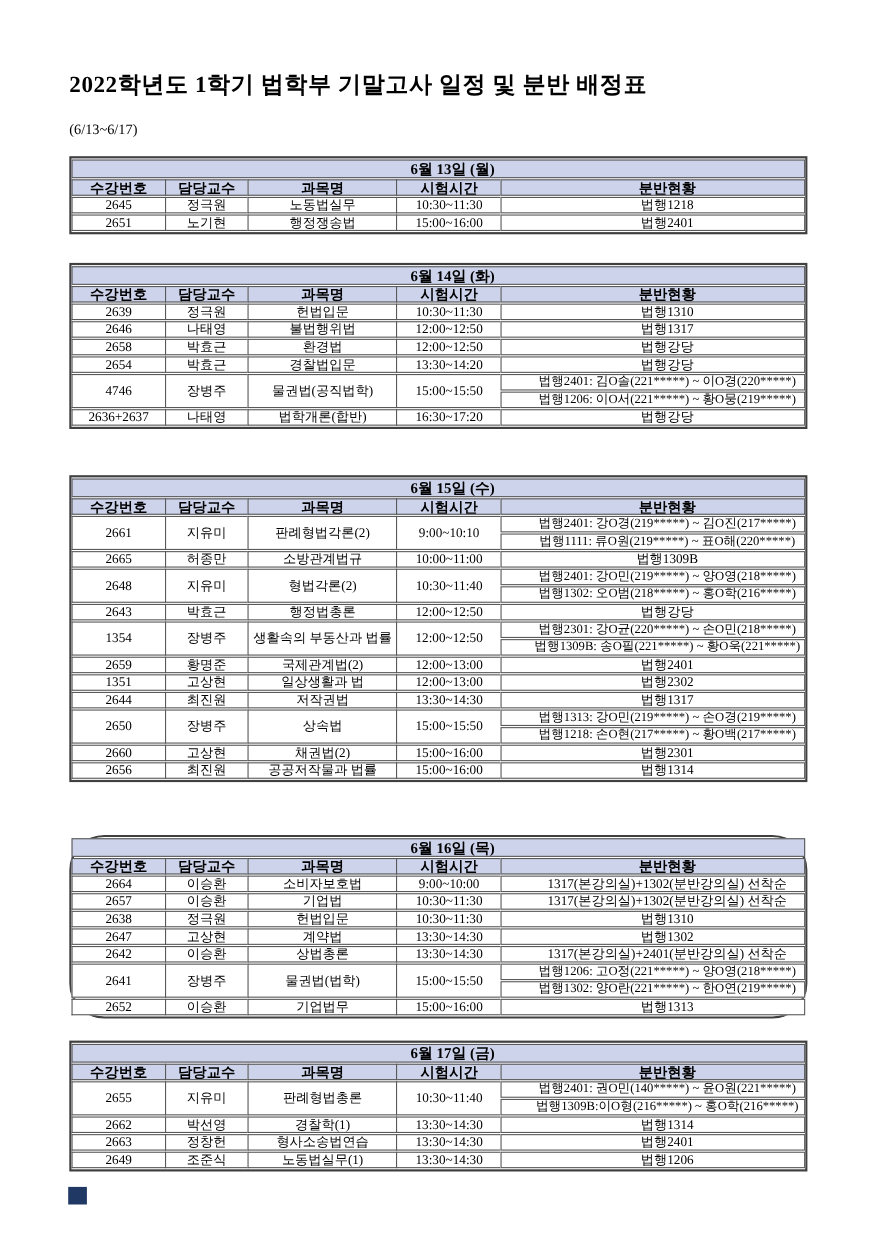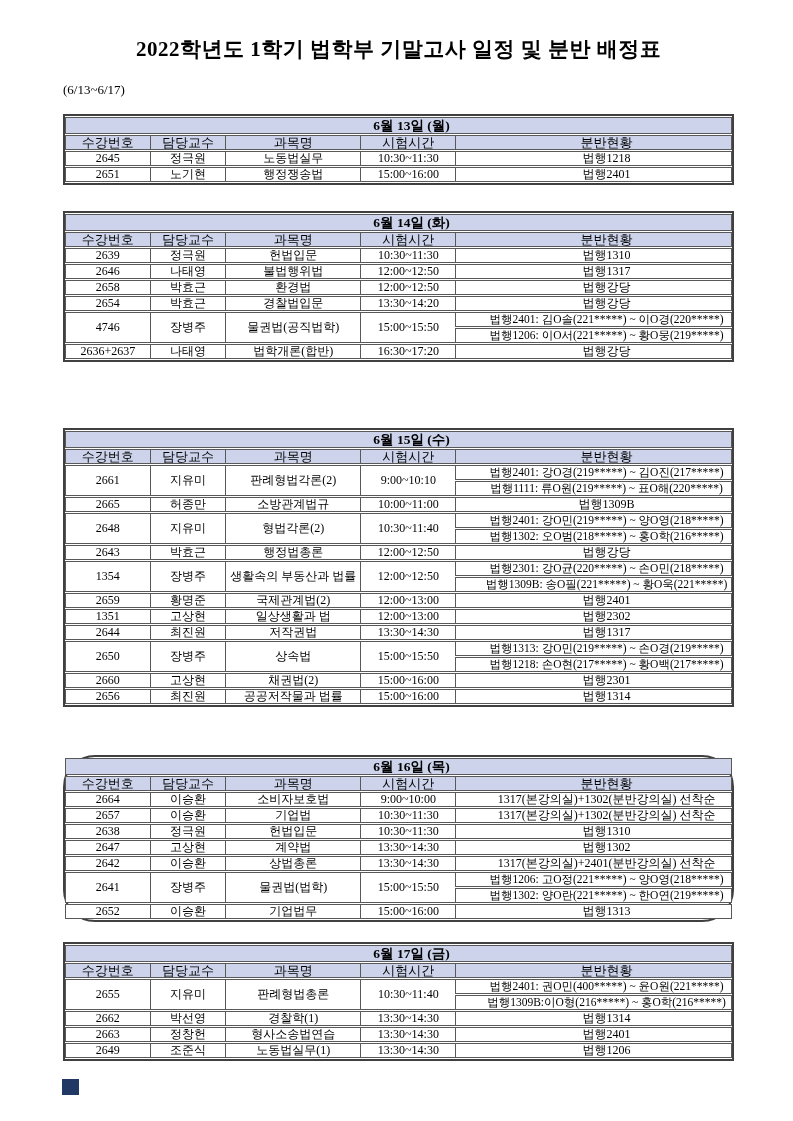--- a/index.html
+++ b/index.html
@@ -10,48 +10,48 @@
   }
   *{box-sizing:border-box;}
   html,body{margin:0;padding:0;}
   body{
     width:793px;height:1121px;background:#ffffff;color:#000;
     font-family:"Liberation Serif","DejaVu Serif",serif;
     position:relative;overflow:hidden;
   }
   .sheet{margin:0 59px 0 63px;}
   .title{
-    margin:0;padding-top:36px;line-height:26px;
-    font-size:21px;font-weight:bold;text-align:center;letter-spacing:0.5px;
+    margin:0;padding-top:64px;line-height:26px;
+    font-size:21px;font-weight:bold;text-align:left;letter-spacing:0.5px;
   }
   .range{
     margin-top:20px;font-size:13px;text-align:left;line-height:16px;
   }
   table.day-table{
     width:100%;table-layout:fixed;
     border-collapse:separate;border-spacing:0 1px;
     border:2px solid var(--table-border);
     background:#fff;
   }
   .table-0{margin-top:16px;margin-bottom:26px;}
-  .table-1{margin-bottom:66px;}
+  .table-1{margin-bottom:42px;}
   .table-2{margin-bottom:48px;}
   .table-3{margin-bottom:20px;border-radius:32px;}
   .table-4{margin-bottom:0;}
   th,td{
     border-top:1px solid var(--cell-border);
     border-bottom:1px solid var(--cell-border);
     border-left:1px solid var(--cell-border);
     text-align:center;vertical-align:middle;
     padding:0 2px;white-space:nowrap;overflow:hidden;
   }
   th:last-child,td:last-child{border-right:1px solid var(--cell-border);padding-left:28px;}
   tr.sub td{border-right:1px solid var(--cell-border);}
   .date-th{background:var(--header-bg);height:15px;line-height:15px;font-size:13.5px;font-weight:bold;}
-  .col-th{background:var(--header-bg);height:13px;line-height:13px;font-size:13px;font-weight:normal;}
+  .col-th{background:var(--header-bg);height:13px;line-height:13px;font-size:13px;font-weight:bold;}
   td.cell{height:13px;line-height:13px;font-size:12px;background:#fff;}
   td.section.multi{font-size:11.5px;}
   .footer-square{
     position:absolute;left:62px;top:1079px;width:17px;height:16px;
     background:var(--square);
   }
 </style>
 </head>
 <body>
 
@@ -370,21 +370,21 @@
             <th class="col-th">시험시간</th>
             <th class="col-th">분반현황</th>
           </tr>
         </thead>
         <tbody>
           <tr class="data-row">
             <td class="cell" rowspan="2">2655</td>
             <td class="cell" rowspan="2">지유미</td>
             <td class="cell" rowspan="2">판례형법총론</td>
             <td class="cell" rowspan="2">10:30~11:40</td>
-            <td class="cell section multi">법행2401: 권O민(400*****) ~ 윤O원(221*****)</td>
+            <td class="cell section multi">법행2401: 권O민(140*****) ~ 윤O원(221*****)</td>
           </tr>
           <tr class="data-row sub">
             <td class="cell section multi">법행1309B:이O형(216*****) ~ 홍O학(216*****)</td>
           </tr>
           <tr class="data-row">
             <td class="cell" rowspan="1">2662</td>
             <td class="cell" rowspan="1">박선영</td>
             <td class="cell" rowspan="1">경찰학(1)</td>
             <td class="cell" rowspan="1">13:30~14:30</td>
             <td class="cell section">법행1314</td>

